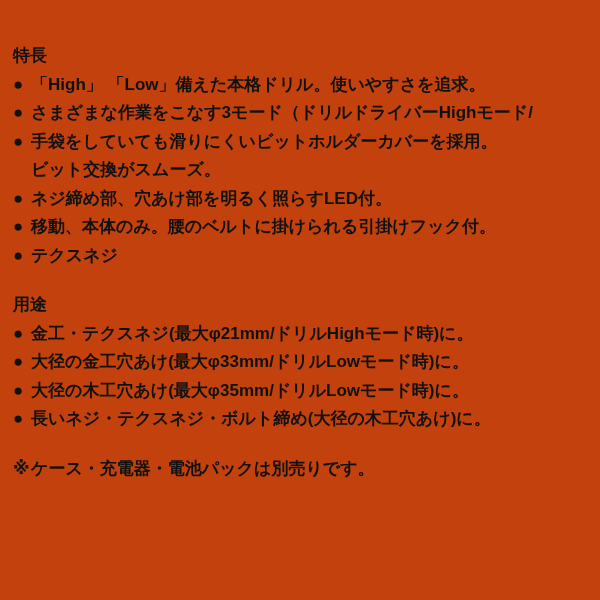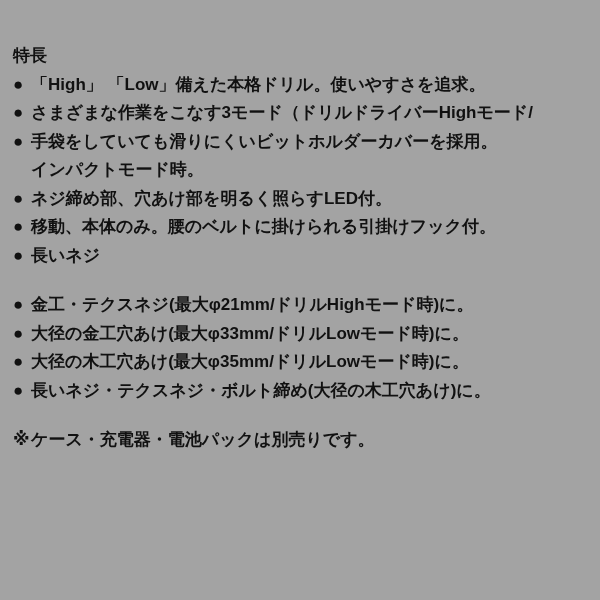--- a/index.html
+++ b/index.html
@@ -4,21 +4,21 @@
 <style>
   html, body {
     margin: 0;
     padding: 0;
     background: #ffffff;
   }
   .page {
     width: 600px;
     height: 600px;
     box-sizing: border-box;
-    background: #a3a3a3;
+    background: #c2410c;
     padding: 42px 14px 0 13px;
     font-family: "Liberation Sans", "DejaVu Sans", sans-serif;
     font-weight: 700;
     font-size: 17px;
     line-height: 28.5px;
     color: #111111;
     overflow: hidden;
   }
   .section {
     margin: 0 0 21px 0;
@@ -64,47 +64,48 @@
       <span class="marker">●</span>
       <div class="lines">
         <div class="line">さまざまな作業をこなす3モード（ドリルドライバーHighモード/</div>
       </div>
     </div>
 
     <div class="item">
       <span class="marker">●</span>
       <div class="lines">
         <div class="line">手袋をしていても滑りにくいビットホルダーカバーを採用。</div>
-        <div class="line">インパクトモード時。</div>
+        <div class="line">ビット交換がスムーズ。</div>
       </div>
     </div>
 
     <div class="item">
       <span class="marker">●</span>
       <div class="lines">
         <div class="line">ネジ締め部、穴あけ部を明るく照らすLED付。</div>
       </div>
     </div>
 
     <div class="item">
       <span class="marker">●</span>
       <div class="lines">
         <div class="line">移動、本体のみ。腰のベルトに掛けられる引掛けフック付。</div>
       </div>
     </div>
 
     <div class="item">
       <span class="marker">●</span>
       <div class="lines">
-        <div class="line">長いネジ</div>
+        <div class="line">テクスネジ</div>
       </div>
     </div>
   </div>
 
   <div class="section">
+    <h2 class="heading">用途</h2>
 
     <div class="item">
       <span class="marker">●</span>
       <div class="lines">
         <div class="line">金工・テクスネジ(最大φ21mm/ドリルHighモード時)に。</div>
       </div>
     </div>
 
     <div class="item">
       <span class="marker">●</span>

